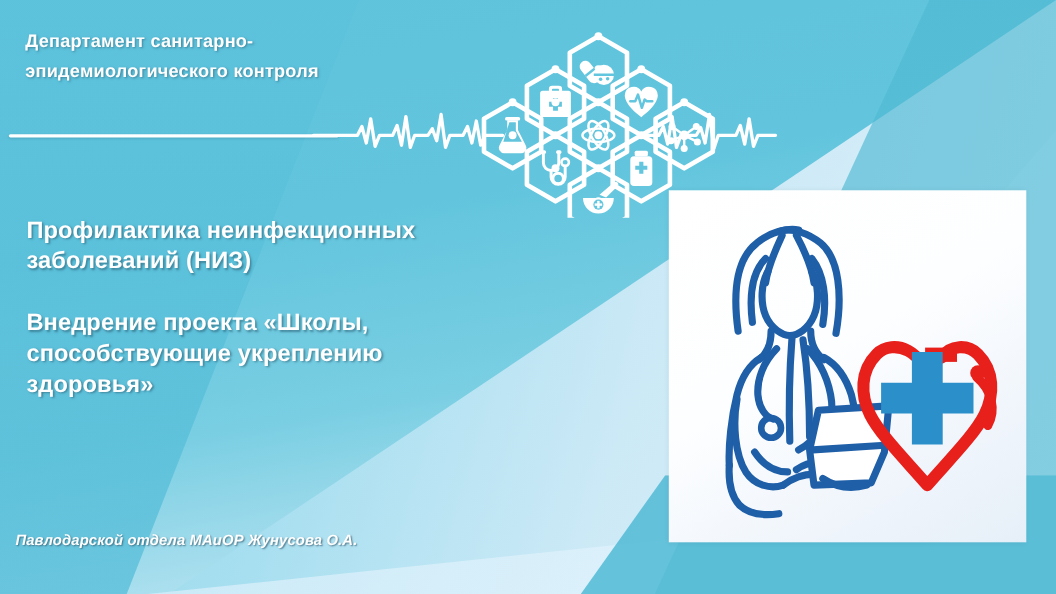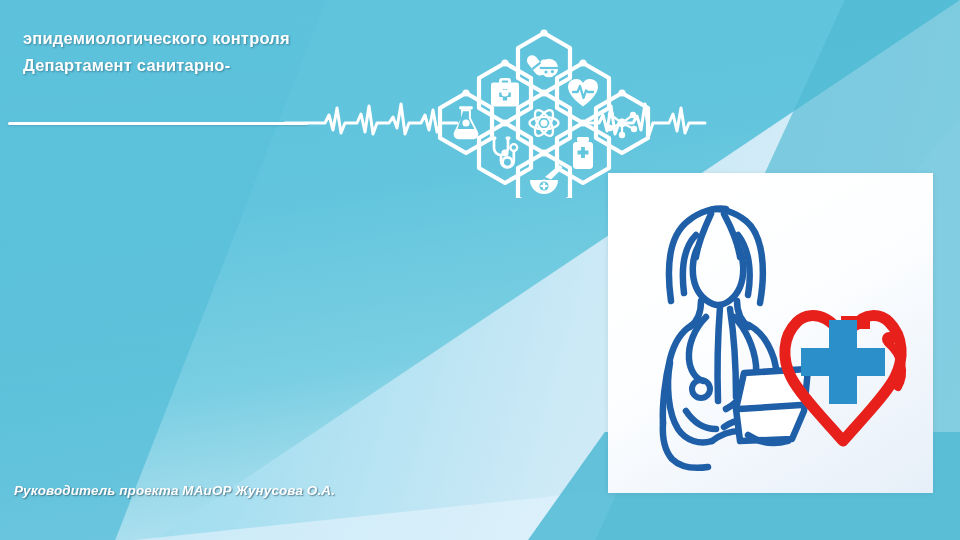--- a/index.html
+++ b/index.html
@@ -81,22 +81,22 @@
 <div id="slide">
 
   <div class="bg-base"></div>
   <div class="bg-dark-left"></div>
   <div class="bg-light-wedge"></div>
   <div class="bg-light-wedge2"></div>
   <div class="bg-dark-wedge-tr"></div>
   <div class="bg-dark-wedge-br"></div>
 
   <div class="header-title">
+    <div>Департамент санитарно-</div>
     <div>эпидемиологического контроля</div>
-    <div>Департамент санитарно-</div>
   </div>
   <div class="rule"></div>
 
   <div class="graphic">
     <svg viewBox="0 0 620 180" xmlns="http://www.w3.org/2000/svg">
       <defs>
 
         <g id="hexOutline">
           <polygon points="26,0 52,15 52,45 26,60 0,45 0,15" fill="none" stroke="#ffffff" stroke-width="4.2" stroke-linejoin="round"></polygon>
         </g>
@@ -256,22 +256,30 @@
           <circle cx="-11" cy="-8" r="3.2"></circle>
           <circle cx="11" cy="-8" r="3.2"></circle>
           <circle cx="-12" cy="5" r="3.2"></circle>
           <circle cx="0" cy="12" r="3.2"></circle>
           <circle cx="12" cy="6" r="3.2"></circle>
         </g>
       </g>
     </svg>
   </div>
 
-
-  <div class="footer-text">Руководитель проекта  МАиОР Жунусова О.А.</div>
+  <div class="body-text">
+    <p>Профилактика неинфекционных</p>
+    <p>заболеваний (НИЗ)</p>
+    <div class="body-gap"></div>
+    <p>Внедрение проекта «Школы,</p>
+    <p>способствующие укреплению</p>
+    <p>здоровья»</p>
+  </div>
+
+  <div class="footer-text">Павлодарской отдела  МАиОР Жунусова О.А.</div>
 
   <div class="photo">
     <svg viewBox="0 0 325 320" xmlns="http://www.w3.org/2000/svg">
 
       <g fill="none" stroke="#1f5fa8" stroke-width="6.5" stroke-linecap="round" stroke-linejoin="round">
 
         <path d="M63,128 C58,92 62,62 80,48 C92,38 108,34 118,36"></path>
 
         <path d="M152,130 C158,96 155,62 138,48 C127,39 112,34 102,37"></path>
 

